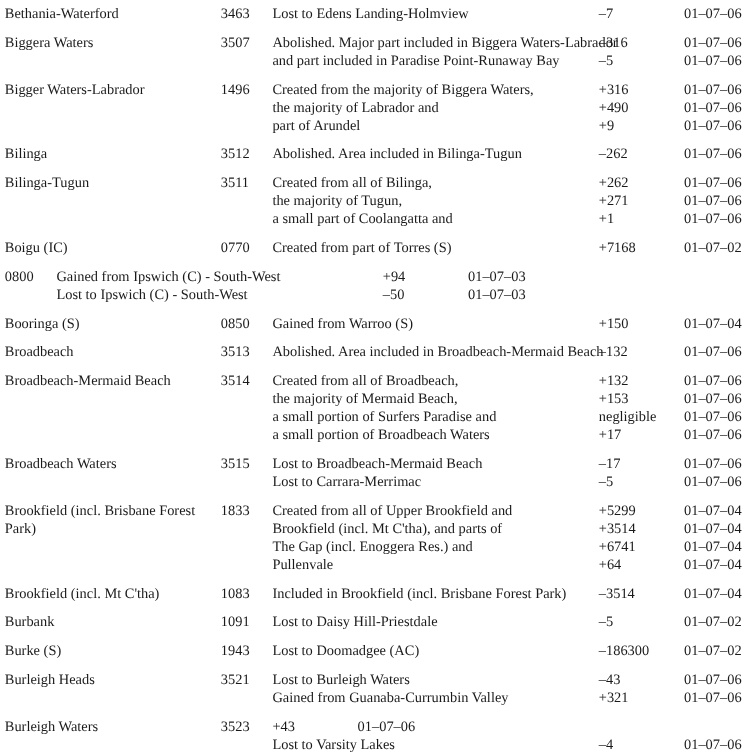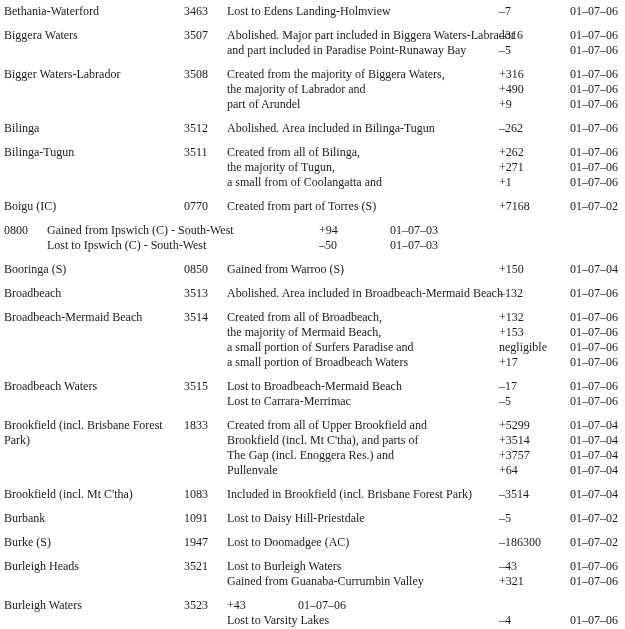--- a/index.html
+++ b/index.html
@@ -90,21 +90,21 @@
   </div>
           <div class="entry-line">
     <div class="col-desc">and part included in Paradise Point-Runaway Bay</div>
     <div class="col-change">–5</div>
     <div class="col-date">01–07–06</div>
   </div>
         </div>
   </div>
       <div class="row">
     <div class="col-name">Bigger Waters-Labrador</div>
-    <div class="col-code">3508</div>
+    <div class="col-code">1496</div>
     <div class="col-entries">
           <div class="entry-line">
     <div class="col-desc">Created from the majority of Biggera Waters,</div>
     <div class="col-change">+316</div>
     <div class="col-date">01–07–06</div>
   </div>
           <div class="entry-line">
     <div class="col-desc">the majority of Labrador and</div>
     <div class="col-change">+490</div>
     <div class="col-date">01–07–06</div>
@@ -135,21 +135,21 @@
     <div class="col-desc">Created from all of Bilinga,</div>
     <div class="col-change">+262</div>
     <div class="col-date">01–07–06</div>
   </div>
           <div class="entry-line">
     <div class="col-desc">the majority of Tugun,</div>
     <div class="col-change">+271</div>
     <div class="col-date">01–07–06</div>
   </div>
           <div class="entry-line">
-    <div class="col-desc">a small from of Coolangatta and</div>
+    <div class="col-desc">a small part of Coolangatta and</div>
     <div class="col-change">+1</div>
     <div class="col-date">01–07–06</div>
   </div>
         </div>
   </div>
       <div class="row">
     <div class="col-name">Boigu (IC)</div>
     <div class="col-code">0770</div>
     <div class="col-entries">
           <div class="entry-line">
@@ -247,21 +247,21 @@
     <div class="col-change">+5299</div>
     <div class="col-date">01–07–04</div>
   </div>
           <div class="entry-line">
     <div class="col-desc">Brookfield (incl. Mt C'tha), and parts of</div>
     <div class="col-change">+3514</div>
     <div class="col-date">01–07–04</div>
   </div>
           <div class="entry-line">
     <div class="col-desc">The Gap (incl. Enoggera Res.) and</div>
-    <div class="col-change">+3757</div>
+    <div class="col-change">+6741</div>
     <div class="col-date">01–07–04</div>
   </div>
           <div class="entry-line">
     <div class="col-desc">Pullenvale</div>
     <div class="col-change">+64</div>
     <div class="col-date">01–07–04</div>
   </div>
         </div>
   </div>
       <div class="row">
@@ -281,21 +281,21 @@
     <div class="col-entries">
           <div class="entry-line">
     <div class="col-desc">Lost to Daisy Hill-Priestdale</div>
     <div class="col-change">–5</div>
     <div class="col-date">01–07–02</div>
   </div>
         </div>
   </div>
       <div class="row">
     <div class="col-name">Burke (S)</div>
-    <div class="col-code">1947</div>
+    <div class="col-code">1943</div>
     <div class="col-entries">
           <div class="entry-line">
     <div class="col-desc">Lost to Doomadgee (AC)</div>
     <div class="col-change">–186300</div>
     <div class="col-date">01–07–02</div>
   </div>
         </div>
   </div>
       <div class="row">
     <div class="col-name">Burleigh Heads</div>

